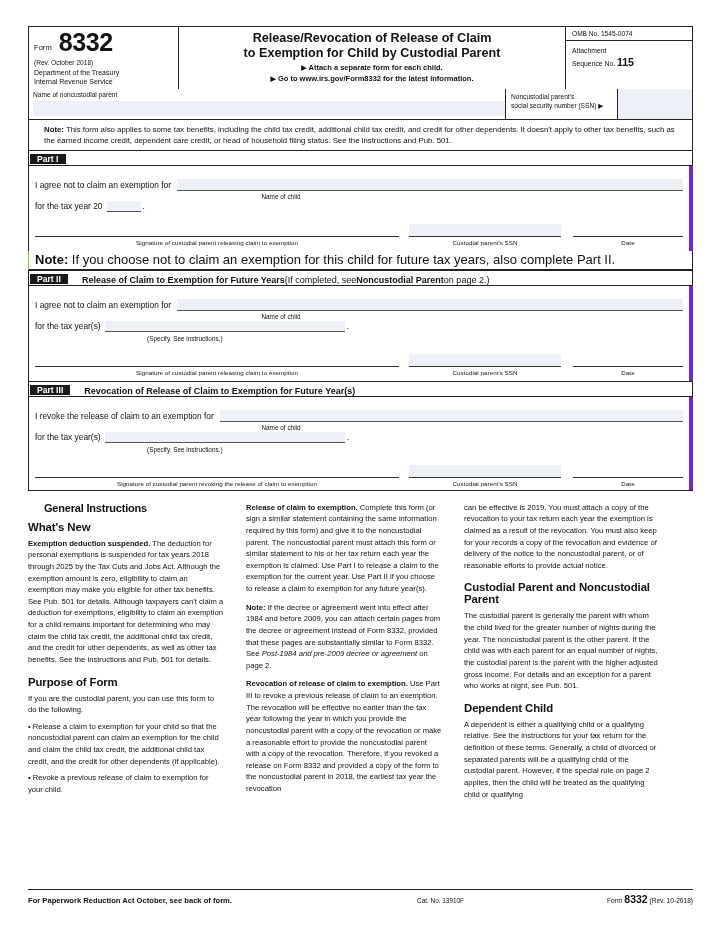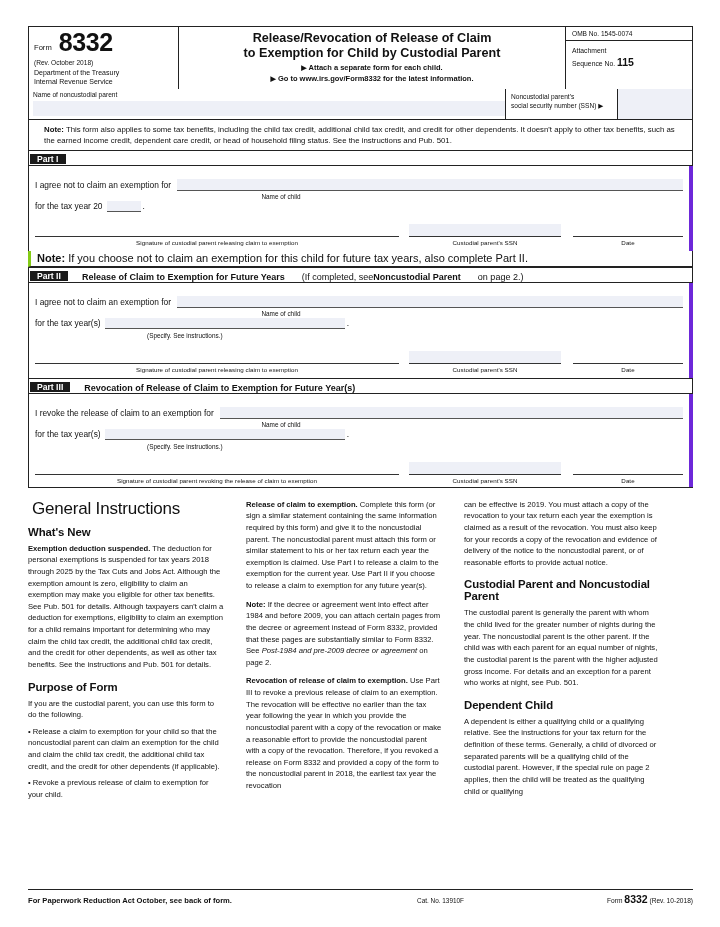--- a/index.html
+++ b/index.html
@@ -123,21 +123,21 @@
     padding: 0 7px;
     display: flex; align-items: center;
     margin: 1px 0 1px 1px;
   }
   .partbar .ptitle {
     font-size: 9px;
     font-weight: bold;
     display: flex; align-items: center;
     padding-left: 14px;
   }
-  .partbar .ptitle .reg { font-weight: normal; padding-left: 17px; }
+  .partbar .ptitle .reg { font-weight: normal; }
 
   
   .sect {
     border-left: 1px solid #222;
     border-right: 4px solid #6d28d9;
     position: relative;
     padding: 0 6px;
     box-sizing: border-box;
   }
   .agree-row {
@@ -188,37 +188,37 @@
   .sig-line.filled { background: #eef0f7; }
   .sig-cap {
     font-size: 6.2px;
     text-align: center;
     padding-top: 2px;
     letter-spacing: 0.05px;
   }
   .sect-bottom-pad { height: 5px; }
 
   .midnote {
-    border-left: 3px solid #84cc16;
+    border-left: 1px solid #84cc16;
     border-right: 1px solid #222;
     border-bottom: 1px solid #222;
-    font-size: 11px;
+    font-size: 13px;
     padding: 1px 6px 2px 6px;
   }
 
   
   .instr {
     margin-top: 11px;
     display: flex;
     gap: 22px;
     height: 355px;
     overflow: hidden;
   }
   .col { width: 196px; }
-  .h1 { font-size: 17px; font-weight: normal; margin: 0 0 7px 4px; letter-spacing: -0.2px; }
+  .h1 { font-size: 11px; font-weight: bold; margin: 0 0 7px 16px; letter-spacing: -0.2px; }
   .h2 { font-size: 11.4px; font-weight: bold; margin: 10px 0 5px 0; letter-spacing: -0.1px; }
   .h2.first { margin-top: 0; }
   p.body {
     font-size: 7.65px;
     line-height: 1.52;
     margin: 0 0 7px 0;
     text-align: left;
   }
   p.body.tight { margin-bottom: 5px; }
 

